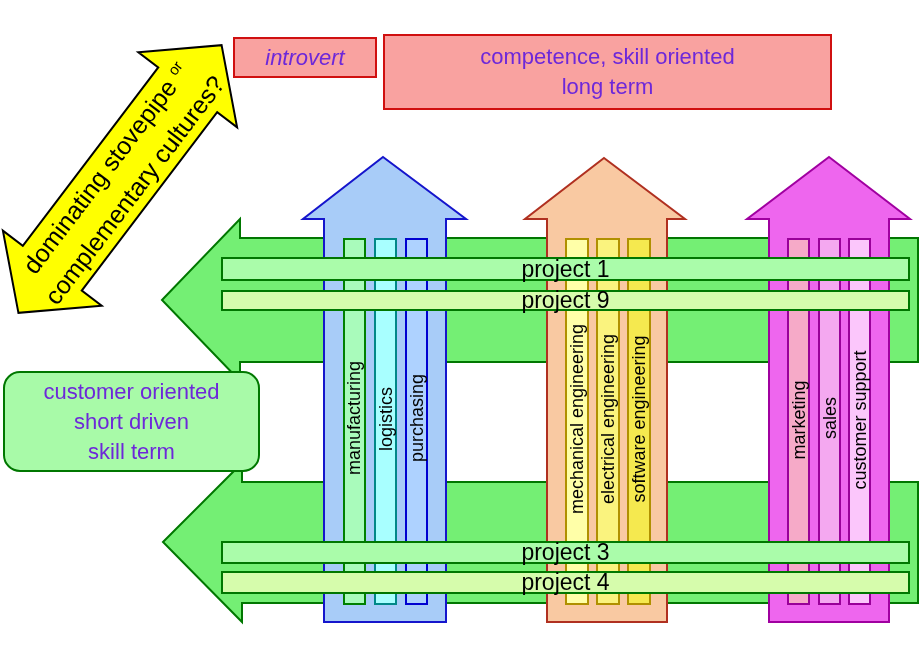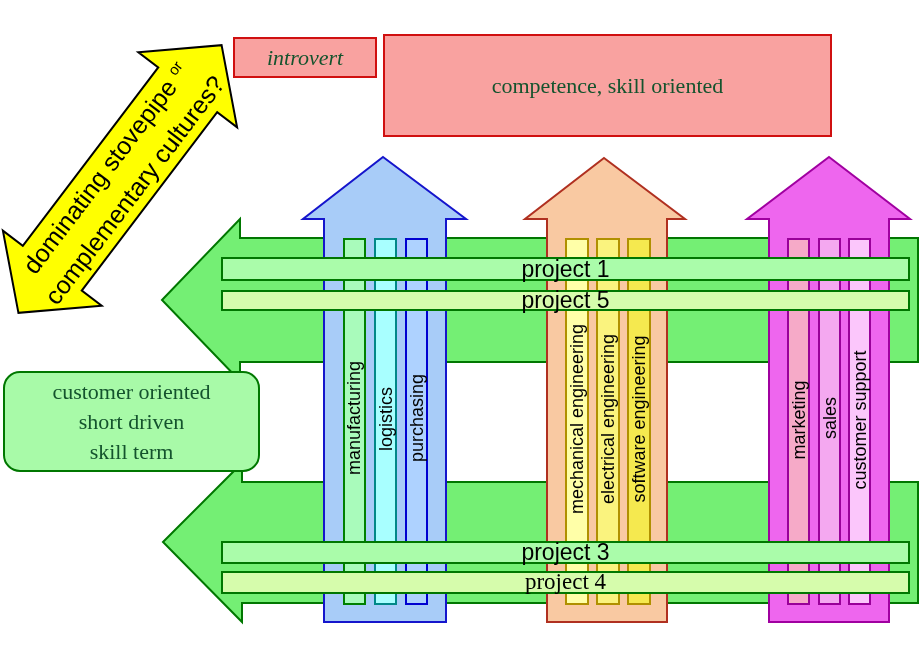--- a/index.html
+++ b/index.html
@@ -3,21 +3,21 @@
 <meta charset="utf-8">
 <style>
   html,body{margin:0;padding:0;background:#ffffff;}
   #stage{
     position:relative;width:920px;height:660px;overflow:hidden;
     font-family:"Liberation Sans", sans-serif;background:#ffffff;
   }
   #shapes{position:absolute;left:0;top:0;}
   .box{
     position:absolute;display:flex;align-items:center;justify-content:center;
-    box-sizing:border-box;text-align:center;color:#14532d;font-family:Liberation Serif, serif;
+    box-sizing:border-box;text-align:center;color:#6d28d9;
   }
   .pink-box{background:#F9A2A0;border:2px solid #D01010;}
   .green-box{background:#A8FAA8;border:2px solid #007700;}
   .label-italic{font-style:italic;font-size:22px;}
   .traits{font-size:22px;line-height:30px;}
   .project-label{
     position:absolute;left:222px;width:687px;text-align:center;
     font-size:23px;line-height:22px;color:#000;
   }
   .bar-label{
@@ -75,35 +75,36 @@
     <div>
       <span>dominating stovepipe</span><span class="small-or">or</span>
     </div>
     <div>complementary cultures?</div>
   </div>
 
   <div class="box pink-box label-italic" style="left:233px;top:37px;width:144px;height:41px;">
     <span>introvert</span>
   </div>
 
-  <div class="box pink-box traits" style="left:383px;top:34px;width:449px;height:103px;flex-direction:column;">
+  <div class="box pink-box traits" style="left:383px;top:34px;width:449px;height:76px;flex-direction:column;">
     <div>competence, skill oriented</div>
+    <div>long term</div>
   </div>
 
 
   <div class="box green-box traits" style="left:3px;top:371px;width:257px;height:101px;flex-direction:column;border-radius:17px;">
     <div>customer oriented</div>
     <div>short driven</div>
     <div>skill term</div>
   </div>
 
   <div class="project-label" style="top:258px;">project 1</div>
-  <div class="project-label" style="top:289px;">project 5</div>
+  <div class="project-label" style="top:289px;">project 9</div>
   <div class="project-label" style="top:541px;">project 3</div>
-  <div class="project-label" style="top:571px;font-family:Liberation Serif, serif;">project 4</div>
+  <div class="project-label" style="top:571px;">project 4</div>
 
   <div class="bar-label" style="left:354px;top:418px;">manufacturing</div>
   <div class="bar-label" style="left:386px;top:419px;">logistics</div>
   <div class="bar-label" style="left:417px;top:418px;">purchasing</div>
 
   <div class="bar-label" style="left:577px;top:419px;">mechanical engineering</div>
   <div class="bar-label" style="left:608px;top:419px;">electrical engineering</div>
   <div class="bar-label" style="left:639px;top:419px;">software engineering</div>
 
   <div class="bar-label" style="left:799px;top:420px;">marketing</div>

